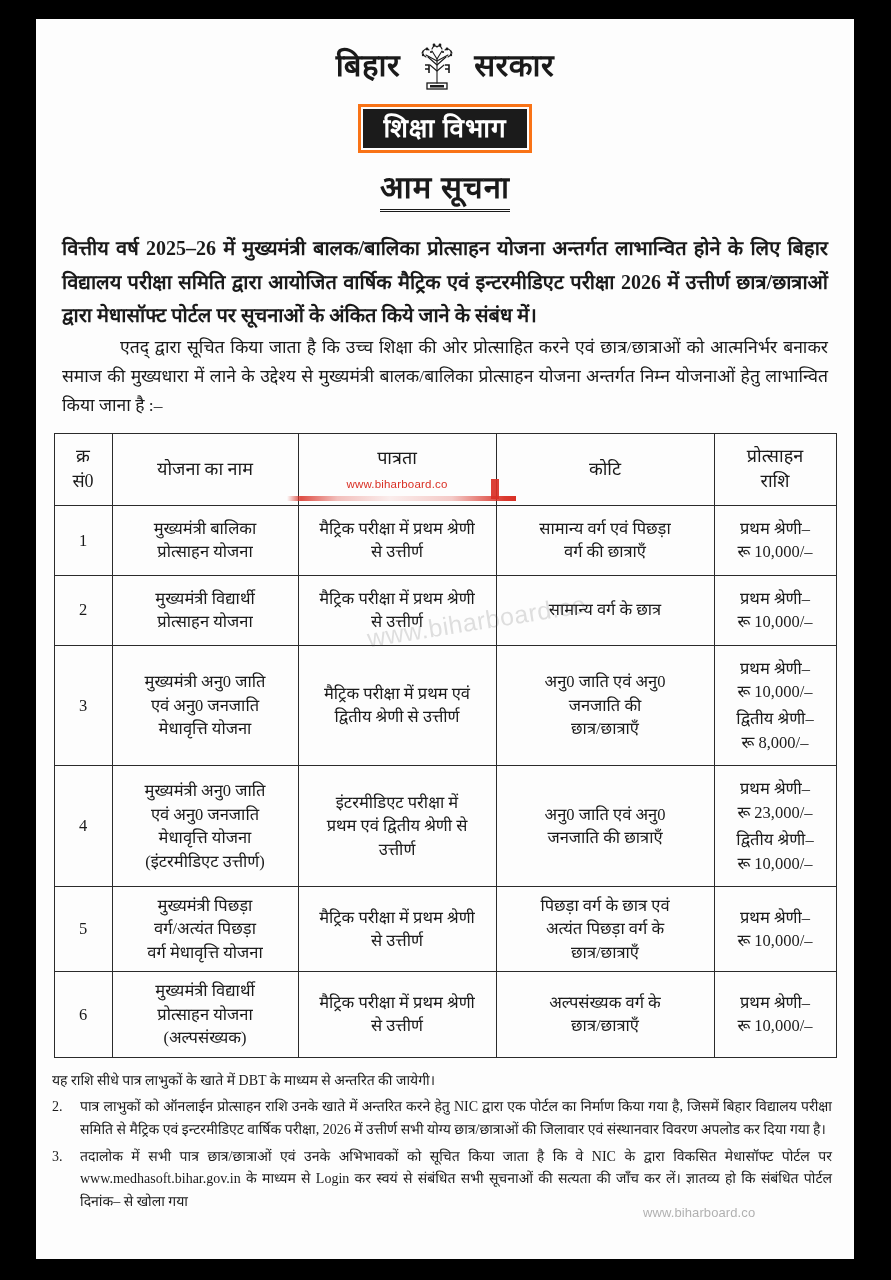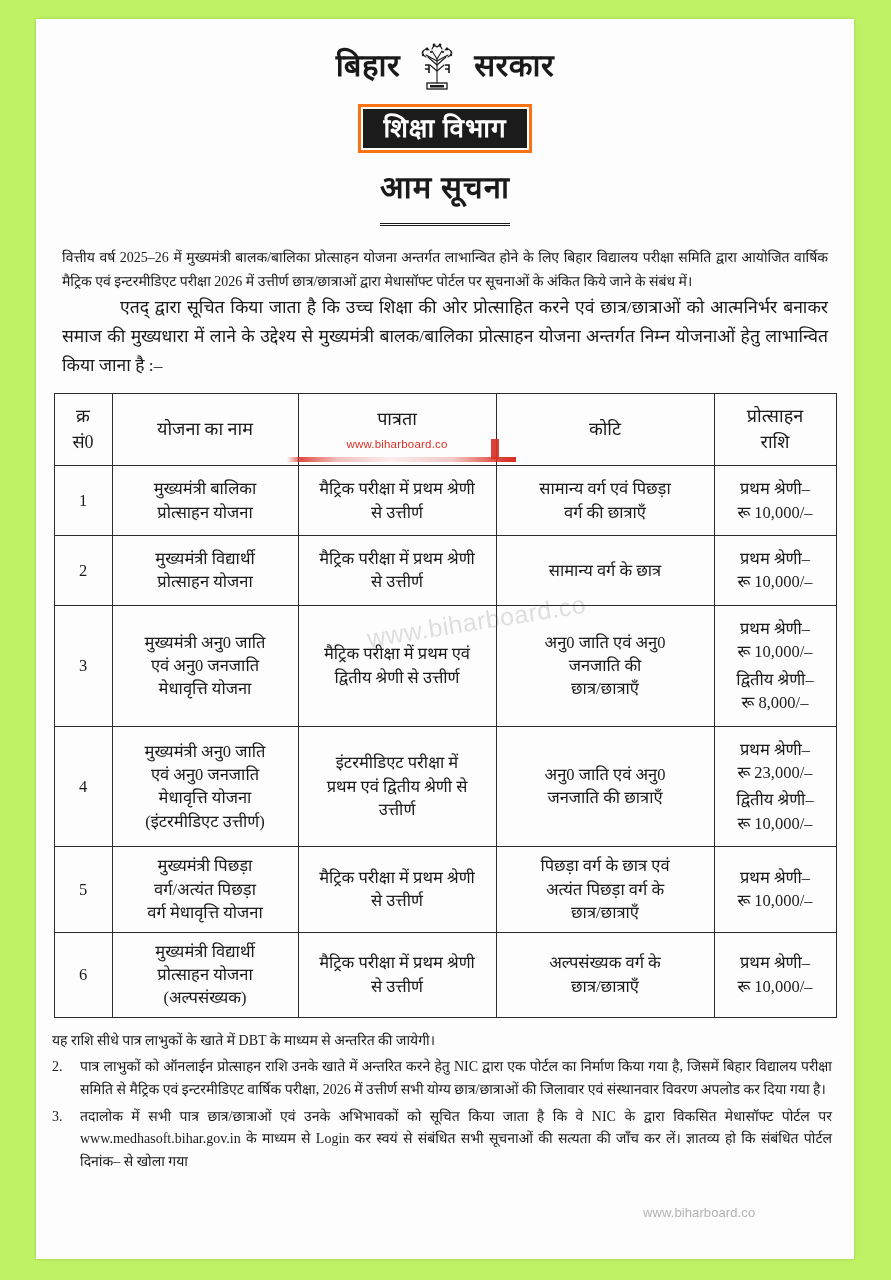--- a/index.html
+++ b/index.html
@@ -10,21 +10,21 @@
     background: #f2f2f2;
     font-family: "Liberation Serif", "DejaVu Serif", serif;
     overflow: hidden;
   }
 
   #page-wrap {
     position: absolute;
     left: 0; top: 0;
     width: 891px;
     height: 1280px;
-    background: #bef264;
+    background: #000000;
   }
 
   #paper {
     position: absolute;
     left: 36px;
     top: 19px;
     width: 818px;
     height: 1240px;
     background: #fdfdfd;
     box-shadow: 0 0 3px rgba(0,0,0,0.16);
@@ -67,30 +67,30 @@
     box-shadow: inset 0 0 0 2px #fdfdfd;
     letter-spacing: 1px;
   }
 
   .notice-title {
     margin-top: 12px;
     font-size: 31px;
     font-weight: bold;
     display: inline-block;
     border-bottom: 3px double #1a1a1a;
-    padding-bottom: 16px;
+    padding-bottom: 2px;
     letter-spacing: 1px;
   }
 
   
   .subject {
     margin: 20px 26px 0 26px;
-    font-size: 14px;
+    font-size: 20px;
     line-height: 1.68;
-    font-weight: normal;
+    font-weight: bold;
     text-align: justify;
   }
 
   .intro {
     margin: 0 26px 0 26px;
     font-size: 17.5px;
     line-height: 1.66;
     text-align: justify;
     text-indent: 58px;
   }

